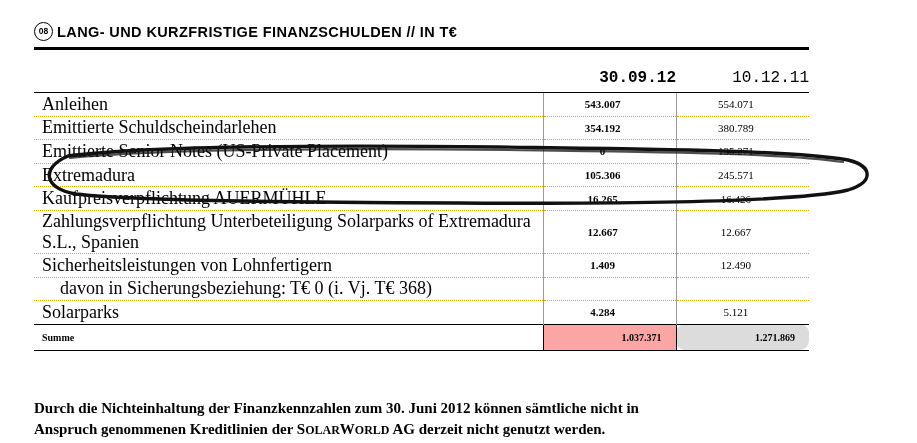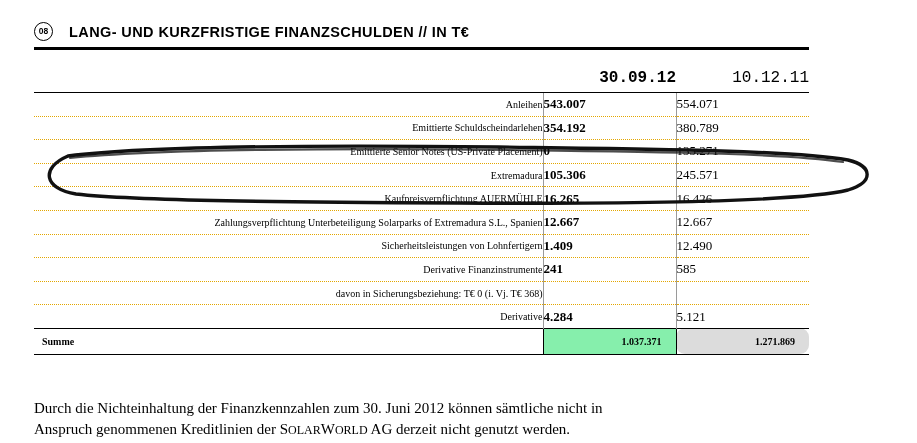--- a/index.html
+++ b/index.html
@@ -24,21 +24,21 @@
   }
 
   
   .heading-row {
     position: absolute;
     left: 34px;
     top: 22px;
     width: 775px;
     display: flex;
     align-items: center;
-    gap: 16px;
+    gap: 4px;
   }
   .note-badge {
     display: inline-flex;
     align-items: center;
     justify-content: center;
     width: 17px;
     height: 17px;
     border: 1.3px solid #000;
     border-radius: 50%;
     font-family: "Liberation Sans", sans-serif;
@@ -95,27 +95,27 @@
   }
   .hdr td.h-cur { font-weight: bold; }
   .hdr td.h-label { border-bottom: 1.6px solid #000; }
 
   .row td {
     height: 22.6px;
     border-bottom: 1px dotted #e3a600;
   }
   .row td.lbl {
     padding-left: 8px;
-    text-align: right;
-    font-size: 10px;
+    text-align: left;
+    font-size: 18px;
   }
   .row td.num {
-    text-align: left;
+    text-align: center;
     padding-right: 14px;
-    font-size: 13px;
+    font-size: 11px;
   }
   .row td.cur {
     font-weight: bold;
     border-left: 1.2px solid #9a9a9a;
     border-right: 1.2px solid #9a9a9a;
   }
   .row.sub td.lbl {
     padding-left: 26px;
   }
   .row.sub td.cur, .row.sub td.prev { }
@@ -123,41 +123,42 @@
   
   .total td {
     height: 25px;
     border-top: 1.6px solid #000;
     border-bottom: 1.6px solid #000;
     font-weight: bold;
     font-size: 10px;
   }
   .total td.lbl { padding-left: 8px; }
   .total td.num { text-align: right; padding-right: 14px; }
-  .total td.cur { background: #86efac; border-left: 1.2px solid #000; border-right: 1.2px solid #000;}
+  .total td.cur { background: #fca5a5; border-left: 1.2px solid #000; border-right: 1.2px solid #000;}
   .total td.prev { background: #dcdcdc; border-radius: 9px; }
 
   
   .annot {
     position: absolute;
     left: 28px;
     top: 144px;
     width: 848px;
     height: 62px;
     pointer-events: none;
   }
 
   
   .footer {
     position: absolute;
     left: 34px;
     top: 398px;
     width: 760px;
     font-size: 15px;
     line-height: 21px;
+    font-weight: bold;
   }
   .sw-small {
     font-size: 12px;
   }
 
   
   .edge-strip {
     position: absolute;
     right: 0; top: 0;
     width: 0px; height: 443px;
@@ -216,32 +217,27 @@
         <tr class="row">
           <td class="lbl">Zahlungsverpflichtung Unterbeteiligung Solarparks of Extremadura S.L., Spanien</td>
           <td class="num cur">12.667</td>
           <td class="num prev">12.667</td>
         </tr>
         <tr class="row">
           <td class="lbl">Sicherheitsleistungen von Lohnfertigern</td>
           <td class="num cur">1.409</td>
           <td class="num prev">12.490</td>
         </tr>
-        <tr class="row">
-          <td class="lbl">Derivative Finanzinstrumente</td>
-          <td class="num cur">241</td>
-          <td class="num prev">585</td>
-        </tr>
         <tr class="row sub">
           <td class="lbl">davon in Sicherungsbeziehung: T€ 0 (i. Vj. T€ 368)</td>
           <td class="num cur"></td>
           <td class="num prev"></td>
         </tr>
         <tr class="row">
-          <td class="lbl">Derivative</td>
+          <td class="lbl">Solarparks</td>
           <td class="num cur">4.284</td>
           <td class="num prev">5.121</td>
         </tr>
 
         <tr class="total">
           <td class="lbl">Summe</td>
           <td class="num cur">1.037.371</td>
           <td class="num prev">1.271.869</td>
         </tr>
       </tbody>

